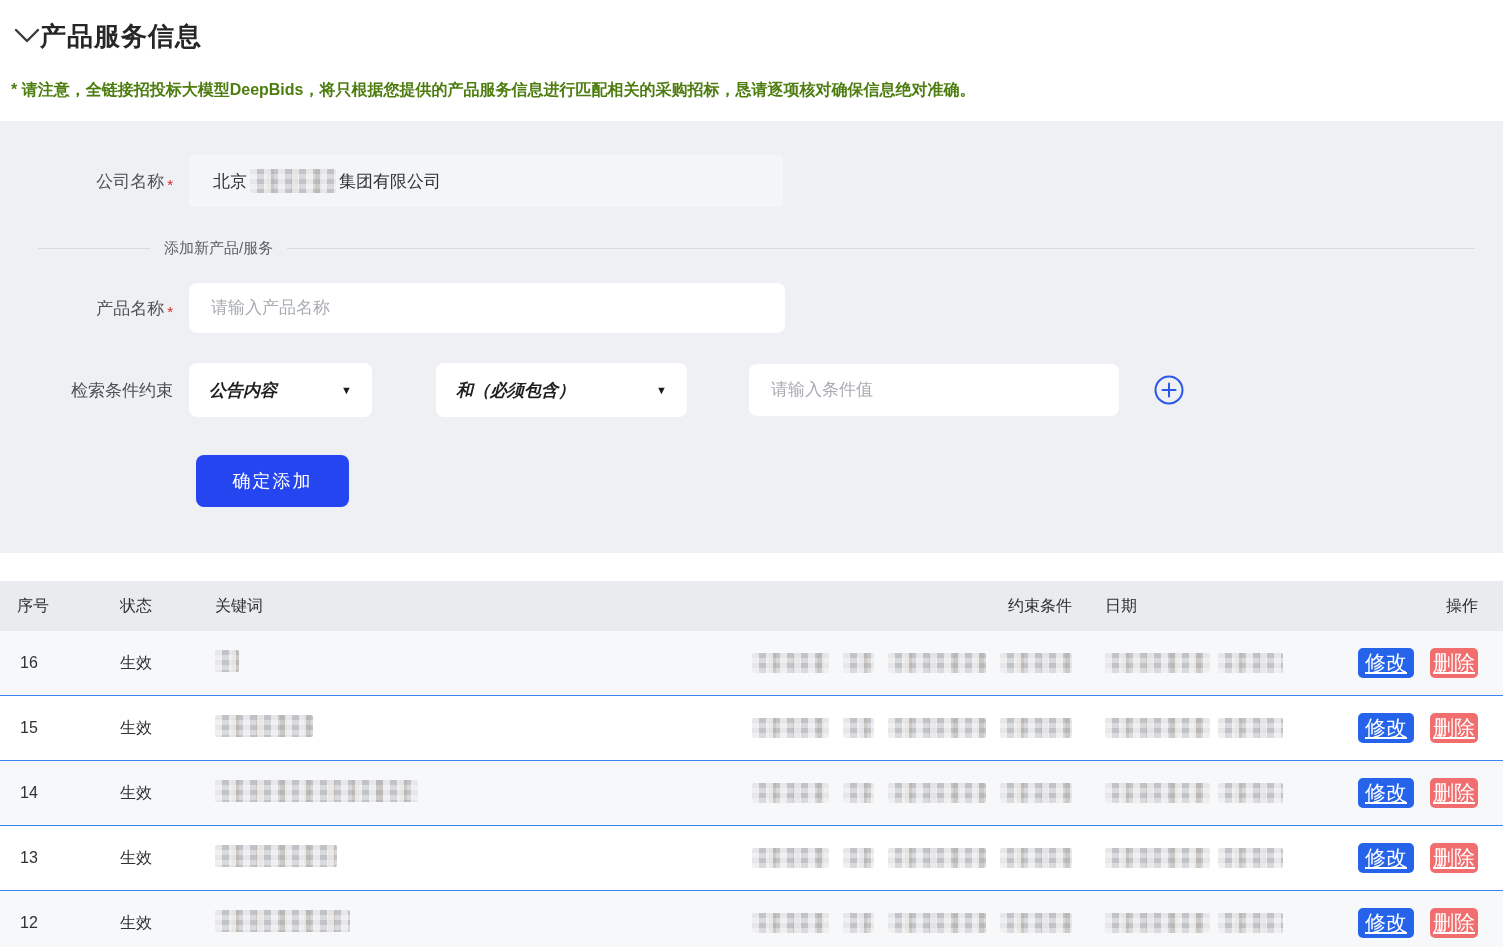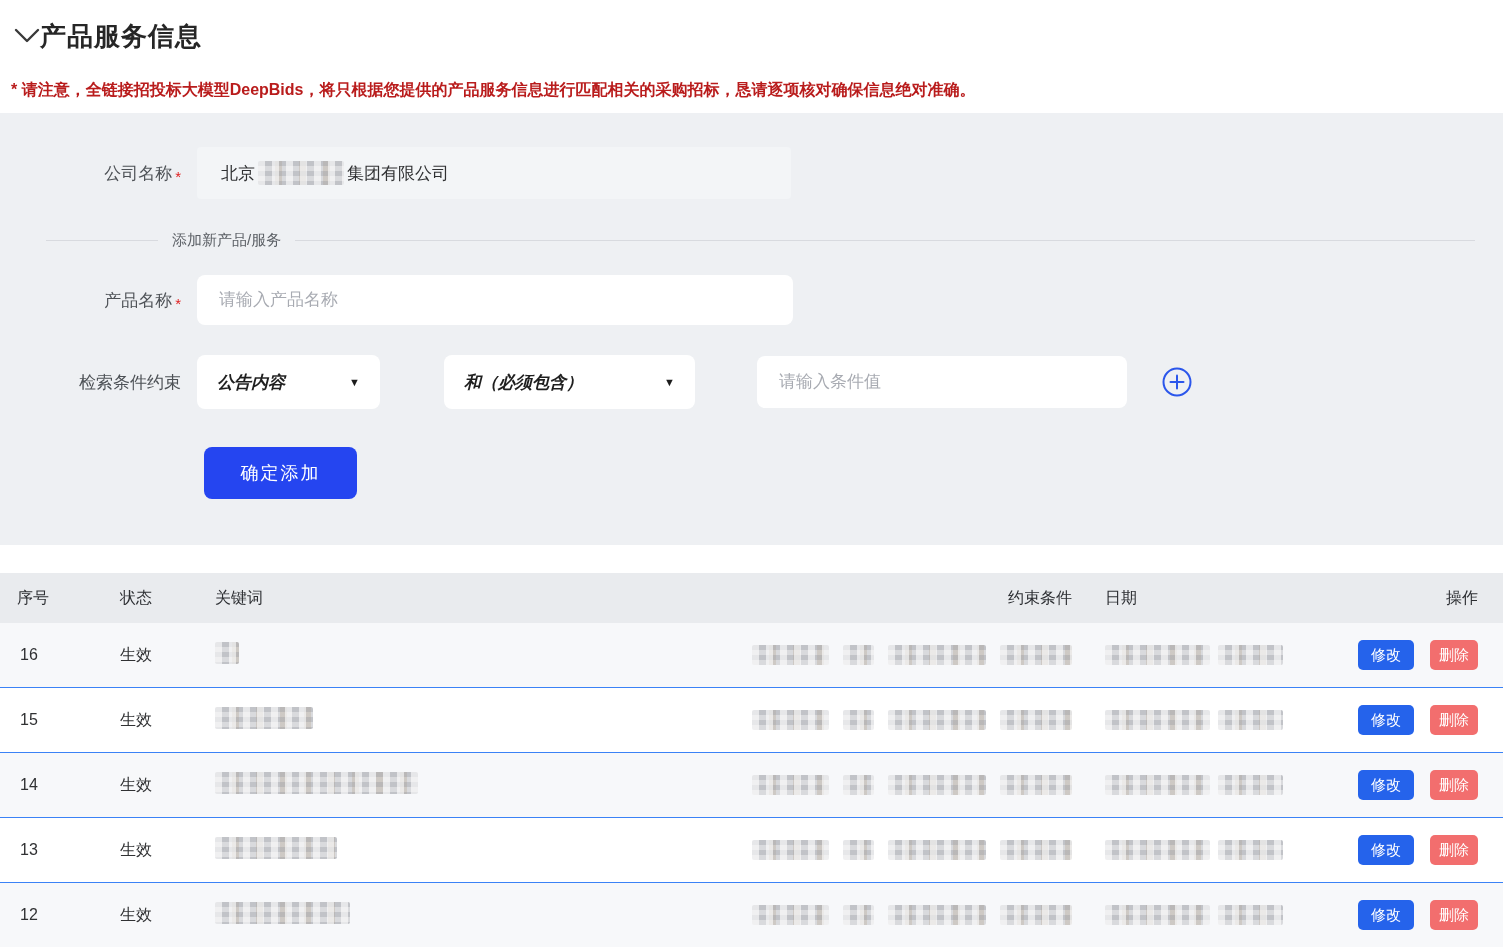--- a/index.html
+++ b/index.html
@@ -17,24 +17,24 @@
   body{
     width:1503px;height:947px;overflow:hidden;background:#fff;
     font-family:"Liberation Sans",sans-serif;color:#303133;
   }
 
   
   .page-header{display:flex;align-items:center;padding:20px 0 0 14px;height:52px;}
   .collapse-icon{width:26px;height:20px;display:inline-flex;cursor:pointer;}
   .page-title{font-size:26px;font-weight:bold;color:#262626;letter-spacing:1px;}
 
-  .notice{margin:28px 0 0 11px;font-size:16px;font-weight:bold;color:#b91c1c;}
+  .notice{margin:28px 0 0 11px;font-size:16px;font-weight:bold;color:#4d7c0f;}
 
   
-  .panel{margin-top:12px;background:var(--panel_bg);padding:34px 0 46px 16px;}
+  .panel{margin-top:20px;background:var(--panel_bg);padding:34px 0 46px 8px;}
   .form-row{display:flex;align-items:center;}
   .form-label{width:165px;flex-shrink:0;text-align:right;font-size:17px;color:#4d5156;}
   .req{color:var(--required_mark);font-size:15px;margin-left:3px;position:relative;top:3px;}
 
   .company-box{
     margin-left:16px;width:594px;height:52px;background:#f3f5f7;border-radius:4px;
     display:flex;align-items:center;padding-left:24px;font-size:17px;color:#303133;
   }
   .redact{
     display:inline-block;height:20px;border-radius:2px;background-color:#d9dadd;
@@ -83,21 +83,21 @@
   .th.c3{text-align:right;}
   .th.c4{padding-left:33px;}
   .th.c5{text-align:right;padding-right:8px;}
   .tr{height:65px;background:#fff;border-bottom:1px solid #3b82f6;font-size:16px;color:#303133;}
   .tr.stripe{background:var(--stripe_bg);}
   .cell-seq{padding-left:3px;}
   .cell-kw .redact{height:22px;}
   .cell-constraint{display:flex;justify-content:flex-end;gap:14px;}
   .cell-date{display:flex;gap:8px;padding-left:33px;}
   .cell-actions{display:flex;justify-content:flex-end;gap:16px;padding-right:8px;}
-  .btn{height:30px;border:none;border-radius:5px;color:#fff;font-size:15px;cursor:pointer;padding:0;font-family:inherit;}
+  .btn{height:30px;border:none;border-radius:5px;color:#fff;font-size:21px;cursor:pointer;padding:0;font-family:inherit;text-decoration:underline;}
   .btn-edit{background:var(--edit_button);width:56px;}
   .btn-del{background:var(--delete_button);width:48px;}
 </style>
 </head>
 <body>
 
 <div class="page-header">
   <span class="collapse-icon">
     <svg width="26" height="20" viewBox="0 0 26 20">
       <polyline points="2,4 13,15 24,4" fill="none" stroke="#3a3a3a" stroke-width="2.4" stroke-linecap="round" stroke-linejoin="round"></polyline>

